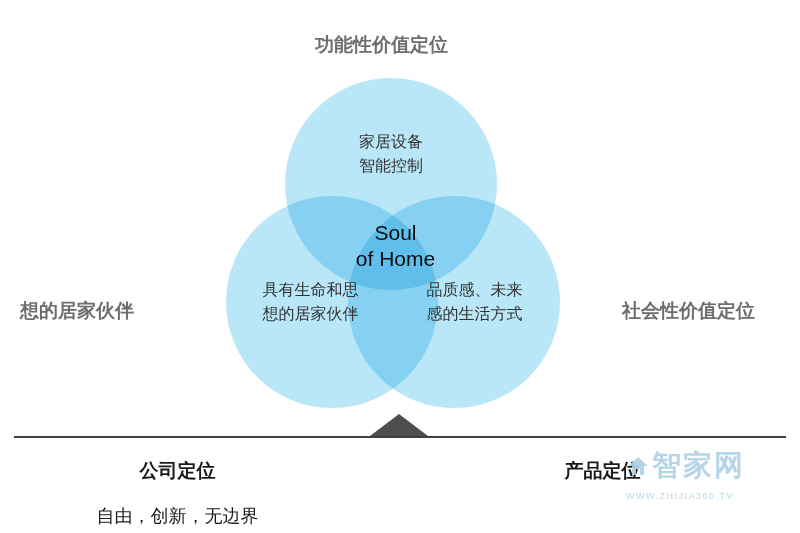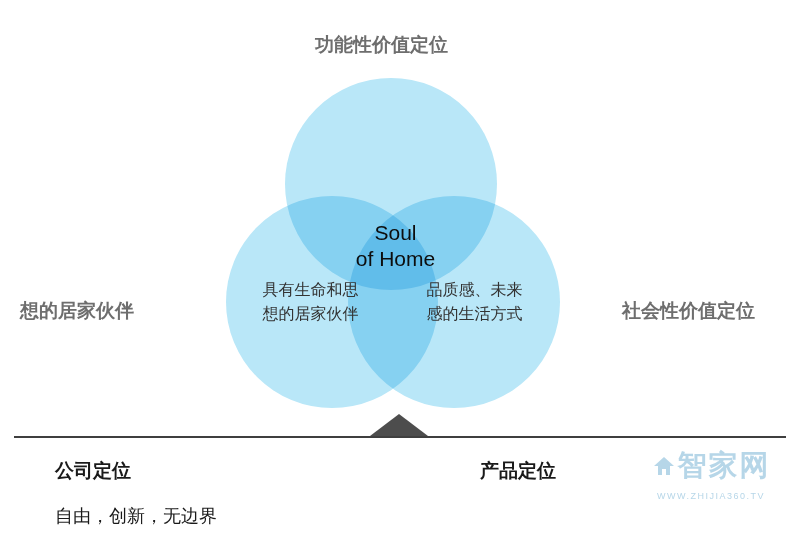--- a/index.html
+++ b/index.html
@@ -79,32 +79,31 @@
   .triangle-marker {
     position: absolute;
     left: 370px; top: 414px;
     width: 0; height: 0;
     border-left: 29px solid transparent;
     border-right: 29px solid transparent;
     border-bottom: 22px solid #4d4d4d;
   }
 
   
-  .bottom-block { position: absolute; color: #1a1a1a; }
+  .bottom-block { position: absolute; text-align: center; color: #1a1a1a; }
   .bottom-block .bb-title { font-size: 19px; font-weight: bold; }
   .bottom-block .bb-desc  { font-size: 18px; margin-top: 20px; }
   .bottom-block.company { left: 55px;  top: 458px; width: 245px; }
   .bottom-block.product { left: 480px; top: 458px; width: 245px; }
 
   
   .watermark {
     position: absolute;
     left: 626px; top: 446px;
     width: 170px;
-    text-align: center;
     color: #afd2e6;
     opacity: 0.9;
     z-index: 5;
     pointer-events: none;
   }
   .watermark .wm-brand {
     font-size: 29px;
     font-weight: bold;
     letter-spacing: 2px;
     display: inline-flex;
@@ -125,20 +124,22 @@
 
   <div class="axis-label top">功能性价值定位</div>
   <div class="axis-label left">想的居家伙伴</div>
   <div class="axis-label right">社会性价值定位</div>
 
   <div class="venn">
     <div class="circle c-top"></div>
     <div class="circle c-left"></div>
     <div class="circle c-right"></div>
 
+    <div class="circle-text t-top">家居设备
+智能控制</div>
     <div class="circle-text t-left">具有生命和思
 想的居家伙伴</div>
     <div class="circle-text t-right">品质感、未来
 感的生活方式</div>
 
     <div class="center-title">Soul
 of Home</div>
   </div>
 
   <div class="baseline"></div>

